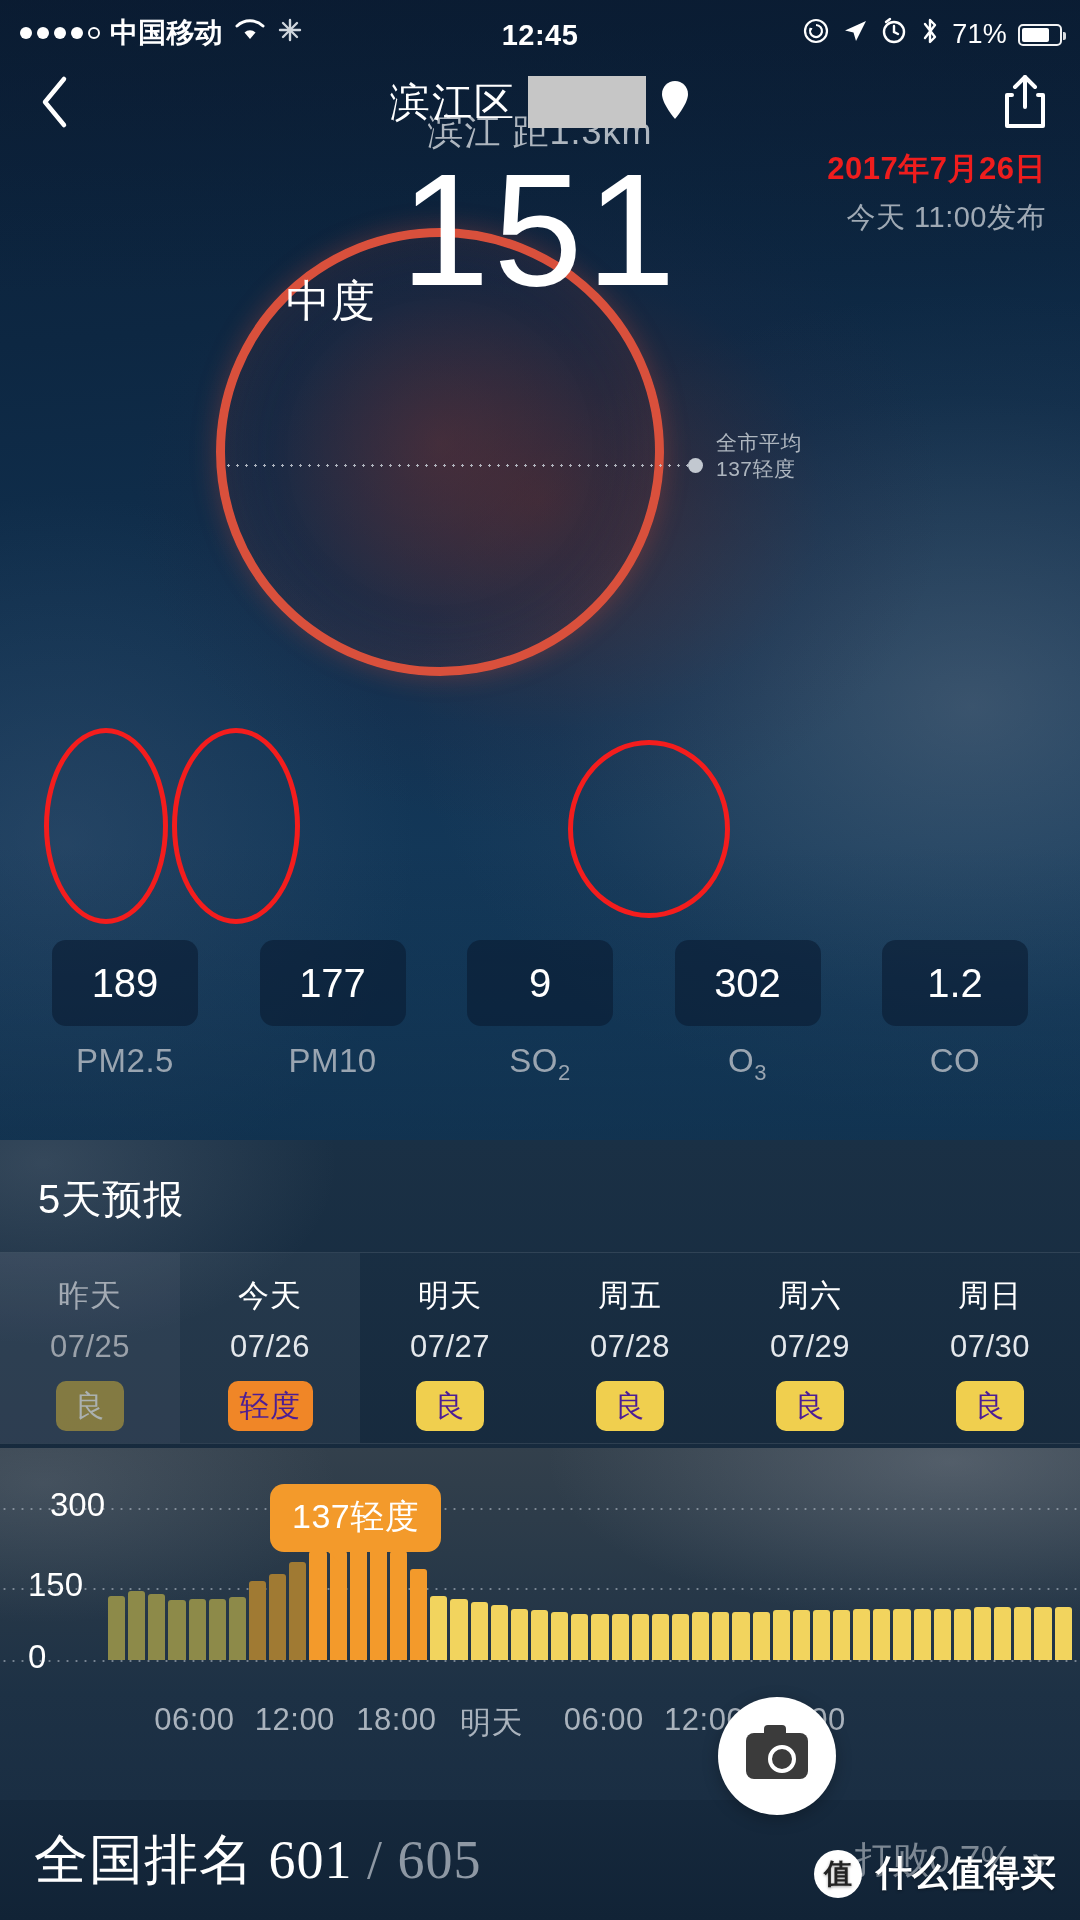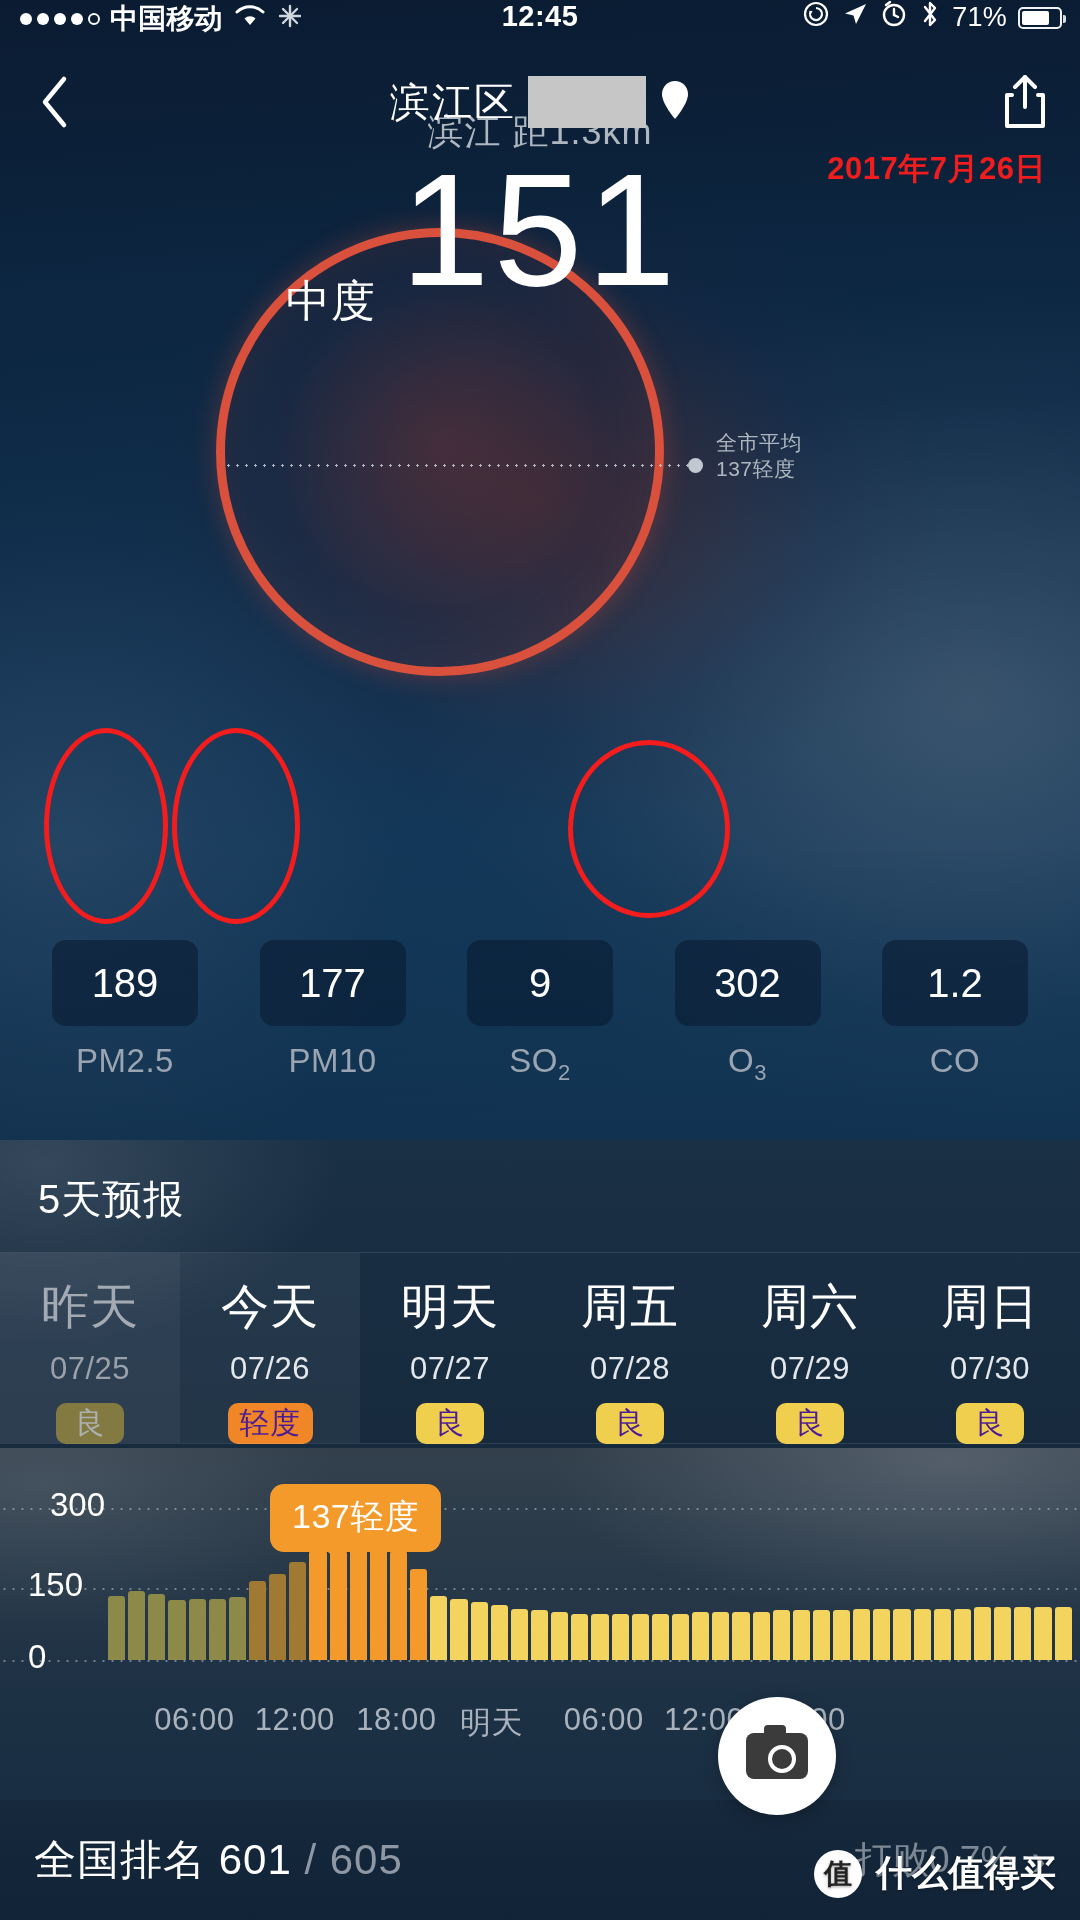--- a/index.html
+++ b/index.html
@@ -22,21 +22,21 @@
       linear-gradient(175deg,#0c2038 0%,#0d2742 28%,#123454 62%,#154063 100%);
   }
   .hero-veil {
     position:absolute; left:0; top:0; width:1080px; height:1140px;
     background:linear-gradient(180deg, rgba(8,22,42,0.45) 0%, rgba(8,22,42,0.0) 26%, rgba(8,22,42,0.0) 74%, rgba(10,28,48,0.35) 100%);
   }
 
   
   .statusbar {
     position:absolute; left:0; top:0; width:1080px; height:52px;
-    display:flex; align-items:flex-start; color:#fff; z-index:40;
+    display:flex; align-items:flex-end; color:#fff; z-index:40;
     font-size:27px; letter-spacing:0.2px;
   }
   .sb-left { display:flex; align-items:center; gap:10px; margin-left:20px; }
   .dots { display:flex; align-items:center; gap:5px; }
   .dot { width:12px; height:12px; border-radius:50%; background:#fff; }
   .dot.hollow { background:transparent; border:2px solid #fff; width:12px; height:12px; }
   .carrier { font-size:28px; font-weight:600; }
   .sb-center {
     position:absolute; left:0; right:0; text-align:center;
     font-size:29px; font-weight:600; letter-spacing:0.5px;
@@ -143,21 +143,21 @@
   }
   .fc-title {
     position:absolute; left:38px; top:32px; color:#ffffff;
     font-size:40px; letter-spacing:1px;
   }
   .fc-divider { position:absolute; left:0; top:112px; width:1080px; height:1px; background:rgba(255,255,255,0.10); }
   .fc-row { position:absolute; left:0; top:113px; width:1080px; height:190px; display:flex; }
   .fc-day { flex:1; display:flex; flex-direction:column; align-items:center; padding-top:22px; }
   .fc-day.today { background:rgba(255,255,255,0.055); }
   .fc-day.past { background:rgba(190,196,205,0.13); }
-  .fc-name { font-size:48px; color:#ffffff; letter-spacing:1px; }
+  .fc-name { font-size:31px; color:#ffffff; letter-spacing:1px; }
   .fc-day.past .fc-name { color:#a3aab3; }
   .fc-date { font-size:31px; color:#e4e8ec; margin-top:12px; letter-spacing:0.5px; }
   .fc-day.past .fc-date { color:#9aa1aa; }
   .fc-badge {
     margin-top:16px; min-width:68px; height:50px; padding:0 12px; border-radius:10px;
     display:flex; align-items:center; justify-content:center;
     font-size:30px; color:#4c1d95; letter-spacing:0.5px;
   }
   .fc-divider2 { position:absolute; left:0; top:303px; width:1080px; height:1px; background:rgba(255,255,255,0.10); }
 
@@ -191,21 +191,21 @@
   }
   .x-axis { position:absolute; left:0; bottom:52px; width:1080px; height:46px; }
   .x-tick { position:absolute; color:#aab3bd; font-size:31px; transform:translateX(-50%); letter-spacing:0.5px; }
 
   
   .rank-sec {
     position:absolute; left:0; top:1800px; width:1080px; height:120px; z-index:22;
     background:linear-gradient(180deg,#16293d 0%,#112336 100%);
     display:flex; align-items:center; padding:0 34px;
   }
-  .rank-left { color:#ffffff; font-size:42px; letter-spacing:1px; }
+  .rank-left { color:#ffffff; font-size:54px; letter-spacing:1px;font-family:Liberation Serif, serif; }
   .rank-left .tot { color:#8e98a4; }
   .rank-right { margin-left:auto; display:flex; align-items:center; gap:18px; color:#7d8894; font-size:37px; }
   .chev { font-size:44px; color:#7d8894; }
 
   
   .fab {
     position:absolute; left:718px; top:1697px; width:118px; height:118px;
     border-radius:50%; background:#ffffff; z-index:45;
     display:flex; align-items:center; justify-content:center;
     box-shadow:0 4px 16px rgba(0,0,0,0.25);
@@ -321,20 +321,21 @@
       <svg width="46" height="58" viewBox="0 0 46 58">
         <path d="M23 4 L23 34" stroke="#fff" stroke-width="4" stroke-linecap="round"></path>
         <path d="M13 14 L23 4 L33 14" fill="none" stroke="#fff" stroke-width="4" stroke-linecap="round" stroke-linejoin="round"></path>
         <path d="M10 22 L5 22 L5 53 L41 53 L41 22 L36 22" fill="none" stroke="#fff" stroke-width="4" stroke-linecap="round" stroke-linejoin="round"></path>
       </svg>
     </div>
   </div>
 
   <div class="datebox">
     <div class="date-main">2017年7月26日</div>
+    <div class="date-sub">今天 11:00发布</div>
   </div>
 
   <div class="ring-wrap">
     <div class="ring">
       <div class="ring-inner"></div>
     </div>
     <div class="ring-place">滨江 距1.3km</div>
     <div class="ring-value">151</div>
     <div class="ring-level">中度</div>
     <div class="avg-line"></div>

